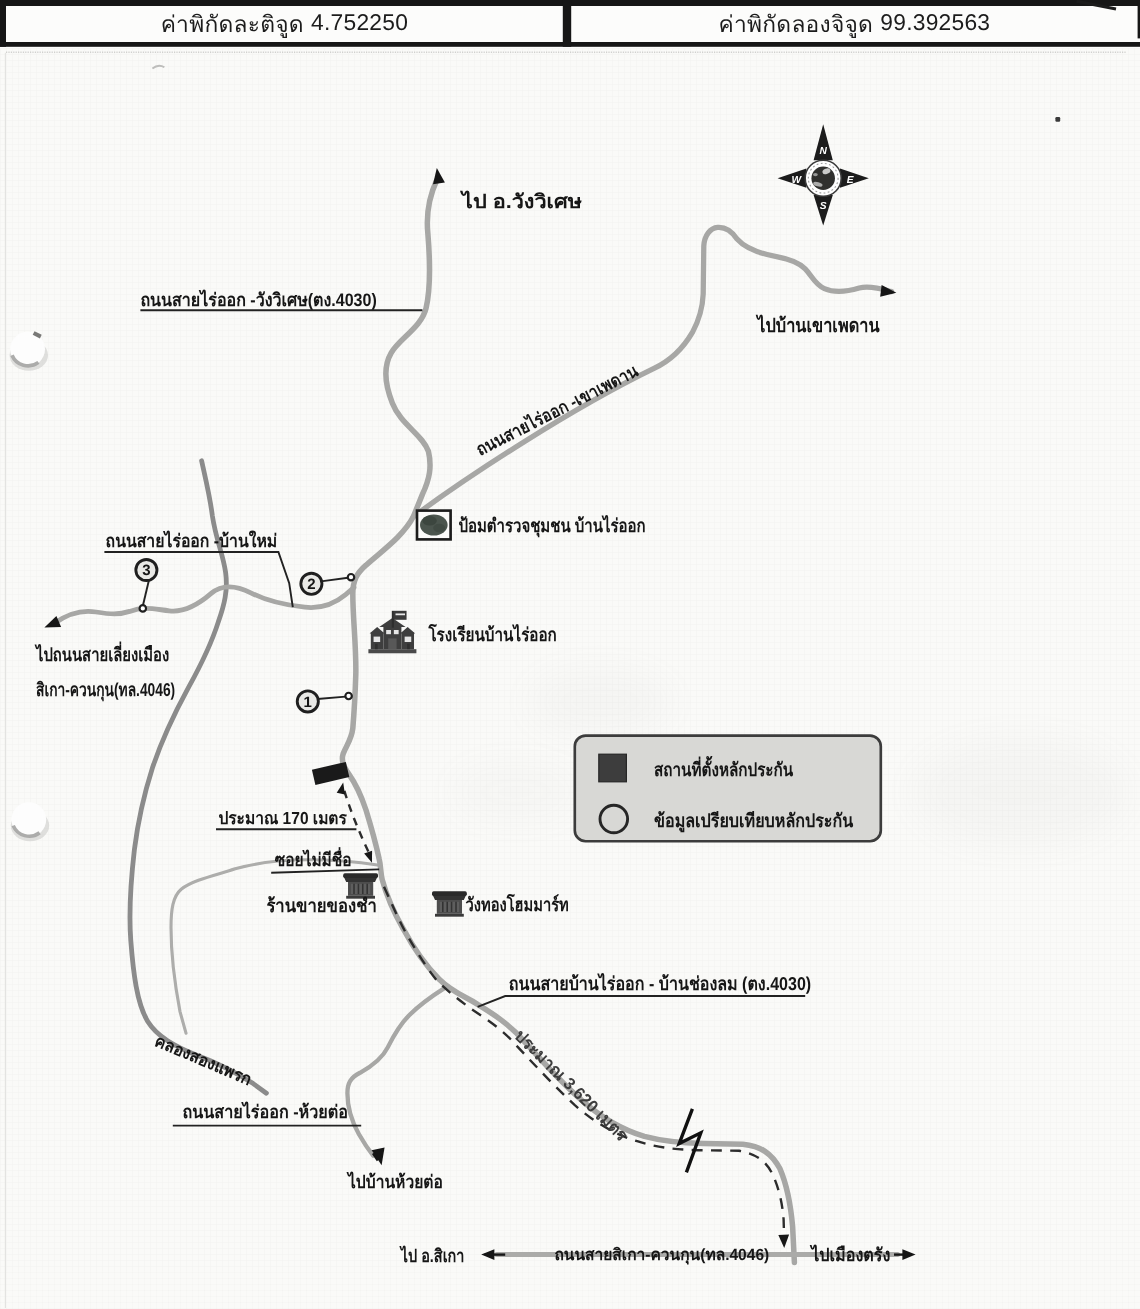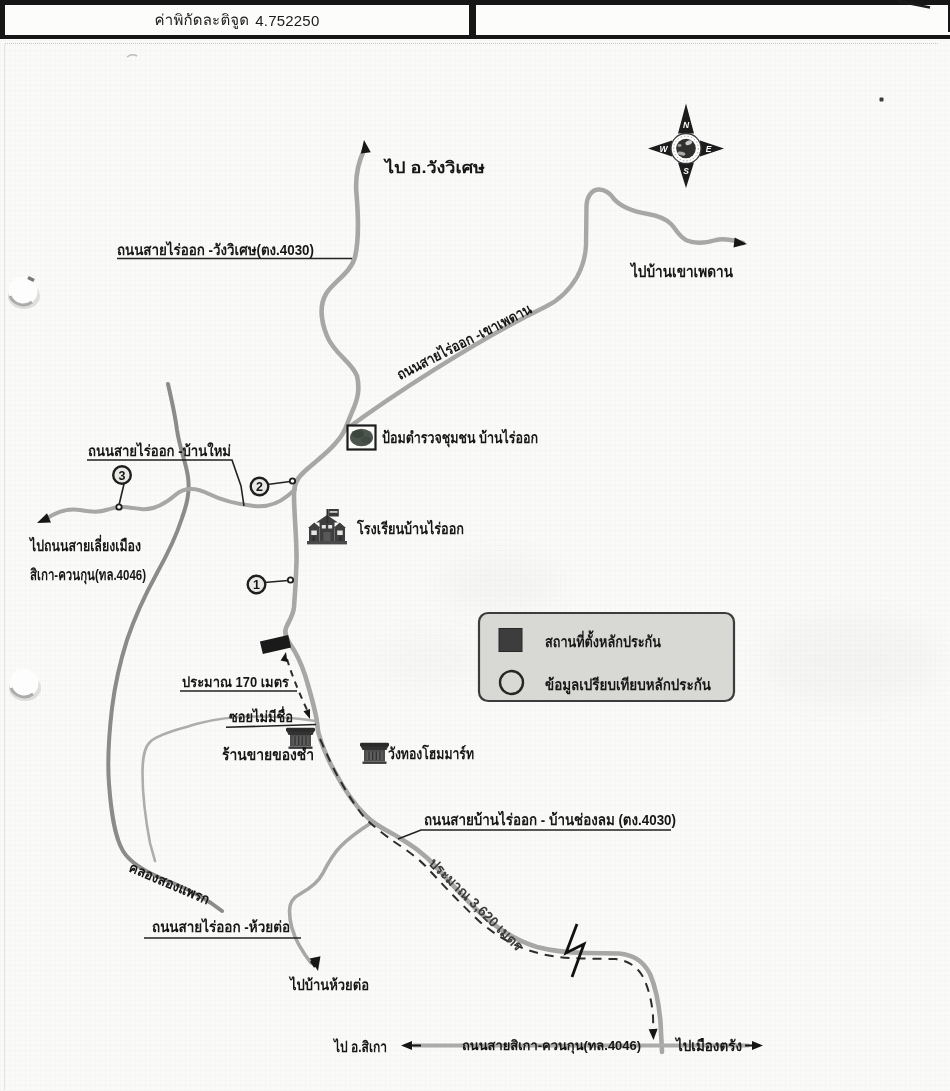--- a/index.html
+++ b/index.html
@@ -3,21 +3,21 @@
 <meta charset="utf-8">
 <style>
   html,body{margin:0;padding:0;}
   body{width:950px;height:1091px;overflow:hidden;background:#ffffff;
        font-family:"Liberation Sans",sans-serif;}
   .page{position:relative;width:950px;height:1091px;background:#fcfcfb;}
   
   .hdr{position:absolute;left:0;top:0;width:950px;height:40px;}
   .hdr .bar{position:absolute;background:#161616;}
   .hdr-cell{position:absolute;top:6px;height:28px;display:flex;align-items:center;
-            justify-content:center;gap:6px;font-size:15px;color:#1c1c1c;
+            justify-content:center;gap:6px;font-size:19px;color:#1c1c1c;
             letter-spacing:.2px;}
   
   .paper{position:absolute;left:0;top:40px;width:950px;height:1051px;background:#fafaf8;}
   .paper .grid{position:absolute;inset:0;
      background-image:
        repeating-linear-gradient(0deg, rgba(176,176,174,0.10) 0 1px, rgba(0,0,0,0) 1px 5px),
        repeating-linear-gradient(90deg, rgba(176,176,174,0.10) 0 1px, rgba(0,0,0,0) 1px 5px);
      opacity:.42;}
   .faintline{position:absolute;left:5px;top:43px;width:933px;height:0;
              border-top:1px dotted #c7c7c5;}
@@ -34,20 +34,24 @@
 
   <div class="hdr">
     <div class="bar" style="left:0;top:0;width:950px;height:4.5px"></div>
     <div class="bar" style="left:0;top:35px;width:950px;height:4.2px"></div>
     <div class="bar" style="left:0;top:0;width:4.5px;height:39px"></div>
     <div class="bar" style="left:469px;top:0;width:7px;height:39px"></div>
     <div class="bar" style="left:947.5px;top:0;width:2.5px;height:32px"></div>
     <div class="hdr-cell" style="left:5px;width:464px">
       <span>ค่าพิกัดละติจูด</span>
       <span>4.752250</span>
+    </div>
+    <div class="hdr-cell" style="left:476px;width:472px">
+      <span>ค่าพิกัดลองจิจูด</span>
+      <span>99.392563</span>
     </div>
   </div>
 
   <div class="paper">
     <div class="grid"></div>
   </div>
   <div class="faintline"></div>
   <div class="leftedge"></div>
 
   <svg width="950" height="1091" viewBox="0 0 950 1091">

